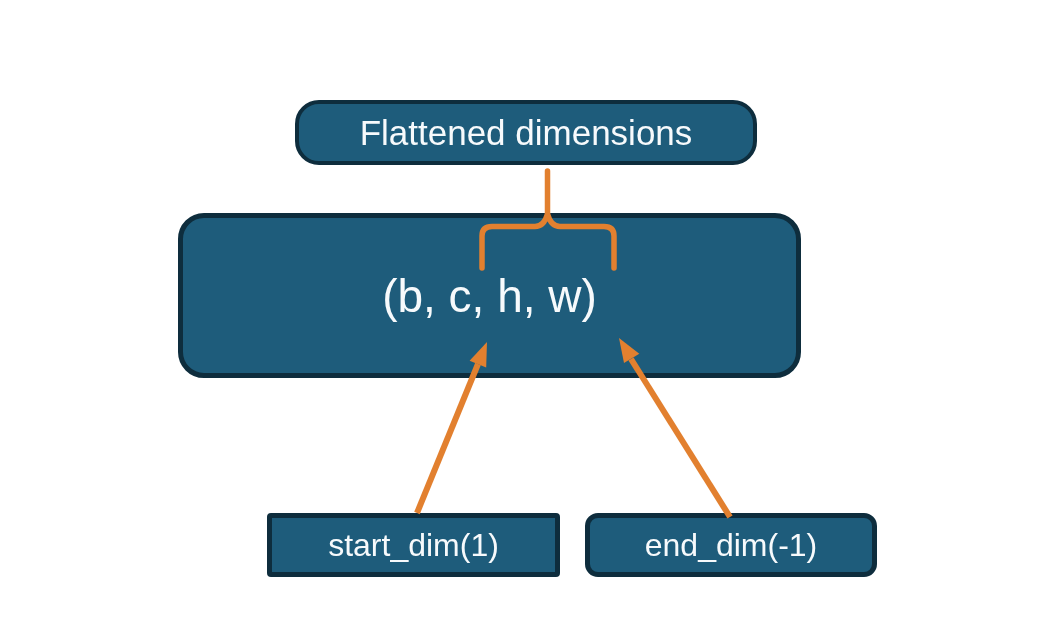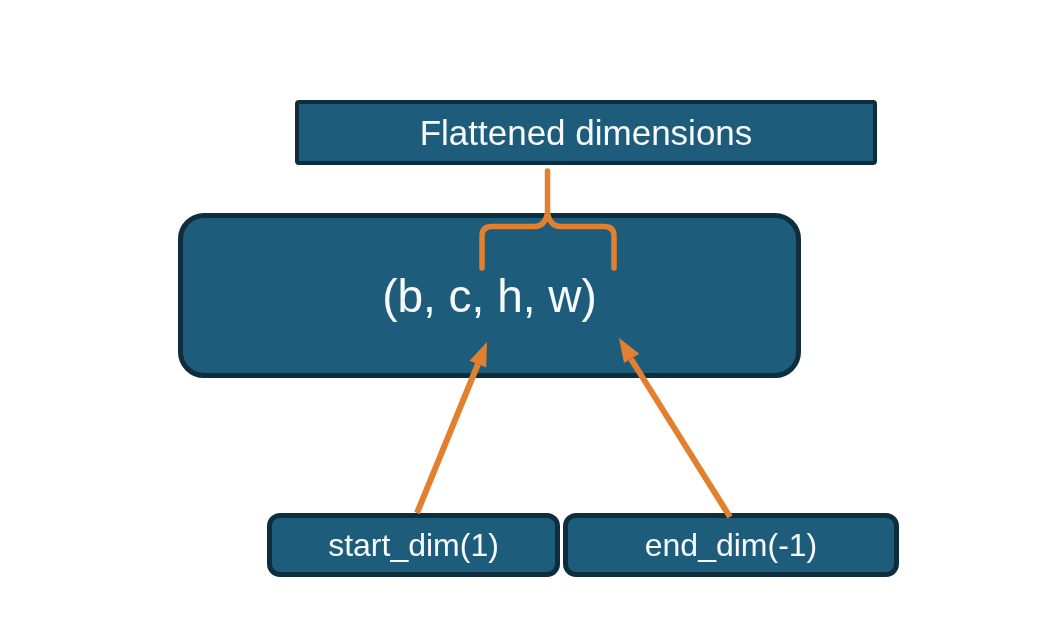--- a/index.html
+++ b/index.html
@@ -34,41 +34,41 @@
     border: 4px solid var(--node-border);
     color: var(--text);
     display: flex;
     align-items: center;
     justify-content: center;
     text-align: center;
     z-index: 1;
   }
   .node-flattened {
     left: 295px; top: 100px;
-    width: 582px; height: 65px;
-    border-radius: 4px;
+    width: 462px; height: 65px;
+    border-radius: 24px;
     font-size: 35px;
   }
   .node-tuple {
     left: 178px; top: 213px;
     width: 623px; height: 165px;
     border-width: 5px;
     border-radius: 26px;
     font-size: 46px;
   }
   .node-start-dim {
     left: 267px; top: 513px;
     width: 293px; height: 64px;
     border-width: 5px;
-    border-radius: 13px;
+    border-radius: 4px;
     font-size: 32px;
   }
   .node-end-dim {
-    left: 563px; top: 513px;
-    width: 336px; height: 64px;
+    left: 585px; top: 513px;
+    width: 292px; height: 64px;
     border-width: 5px;
     border-radius: 13px;
     font-size: 32px;
   }
   .node-label { white-space: nowrap; }
 </style>
 </head>
 <body>
 
 <div class="canvas">

